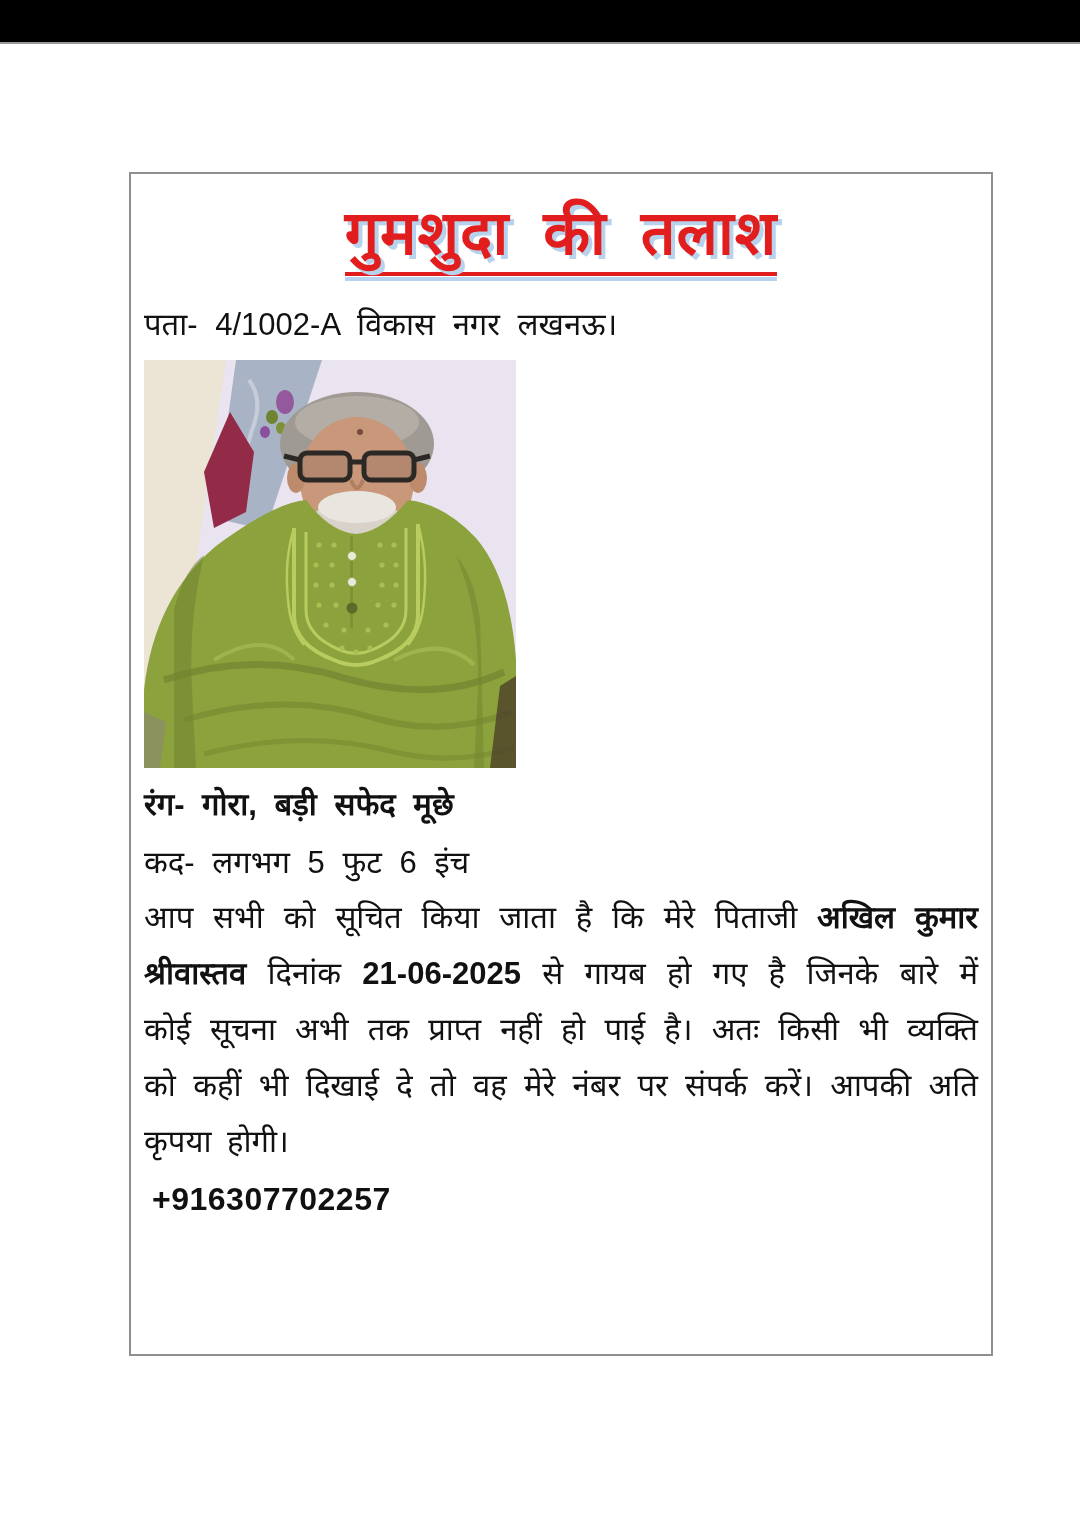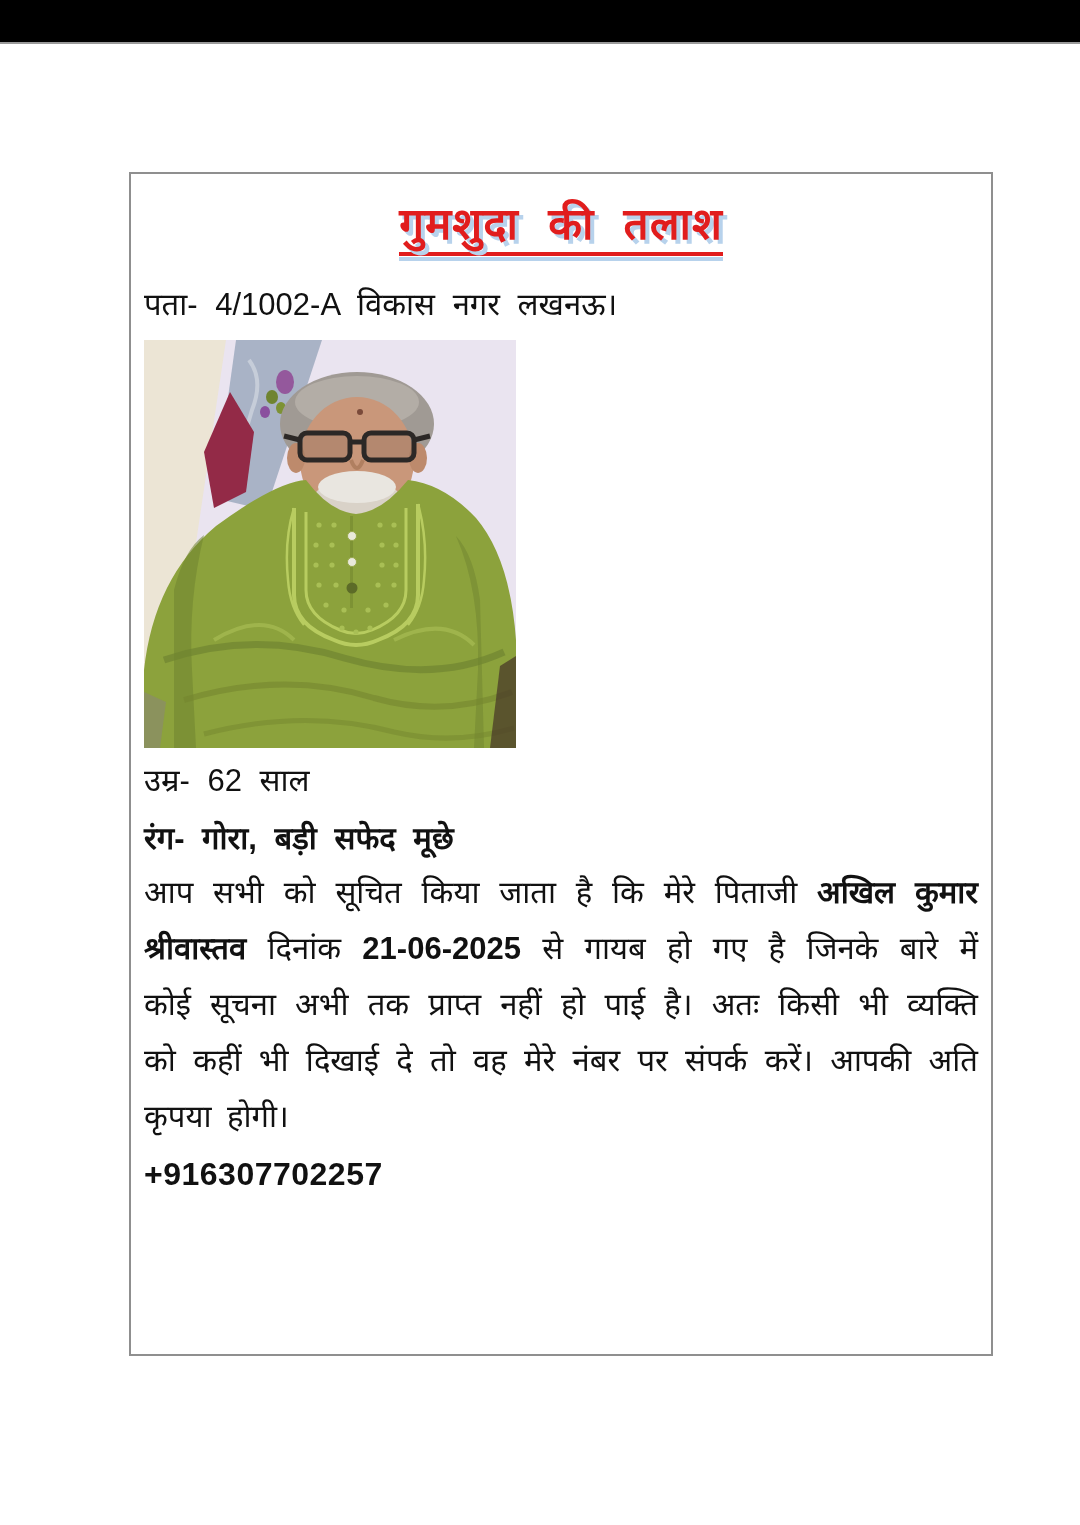--- a/index.html
+++ b/index.html
@@ -15,21 +15,21 @@
   }
   .poster-page {
     position:absolute; left:129px; top:172px; width:864px; height:1184px;
     background:#ffffff; border:2px solid #8f8f8f;
     padding:20px 13px 0 13px;
     font-size:31px; line-height:1.35;
   }
   .title-row { text-align:center; margin-top:4px; }
   .page-title {
     display:inline-block;
-    font-size:44px; font-weight:700; line-height:1.18;
+    font-size:61px; font-weight:700; line-height:1.18;
     color:#e11d1d;
     text-shadow:4px 4px 0 #b7d2ec;
     word-spacing:16px; letter-spacing:1px;
   }
   .page-title::after {
     content:""; display:block; height:4px; margin-top:2px;
     background:#e11d1d; box-shadow:0 5px 0 #b7d2ec;
   }
   .info-row { word-spacing:9px; white-space:nowrap; }
   .row-name { margin-top:20px; }
@@ -40,21 +40,21 @@
   .bold { font-weight:700; }
   .photo-figure {
     width:372px; height:408px; margin-top:14px; overflow:hidden;
     background:#eae4f0;
   }
   .photo-figure svg { display:block; }
   .notice-paragraph {
     margin-top:6px; text-align:justify; line-height:56px; word-spacing:7px;
   }
   .contact-row { margin-top:6px; word-spacing:8px; }
-  .phone-row { margin-top:8px; font-weight:700; font-size:32px; letter-spacing:0.5px; }
+  .phone-row { margin-top:8px; font-weight:700; font-size:32px; letter-spacing:0.5px;margin-left:8px; }
 </style>
 </head>
 <body>
 
 <div class="top-bar"></div>
 
 <div class="poster-page">
 
   <div class="title-row">
     <span class="page-title">गुमशुदा की तलाश</span>
@@ -151,30 +151,30 @@
         <circle cx="208" cy="196" r="4.5" fill="#e9e9da" stroke="#97a84a"></circle>
         <circle cx="208" cy="222" r="4.5" fill="#e9e9da" stroke="#97a84a"></circle>
         <circle cx="208" cy="248" r="5.5" fill="#5c6b28"></circle>
       </g>
 
       <polygon points="356,326 372,316 372,408 346,408" fill="#4a3a28" opacity="0.75"></polygon>
       <polygon points="0,352 22,362 16,408 0,408" fill="#8b8578" opacity="0.55"></polygon>
     </svg>
   </div>
 
-  <div class="info-row row-age">
-    <span>उम्र-</span>
-    <span>62 साल</span>
-  </div>
 
   <div class="info-row row-complexion">
     <span>रंग-</span>
     <span>गोरा, बड़ी सफेद मूछे</span>
   </div>
 
+  <div class="info-row row-height">
+    <span>कद-</span>
+    <span>लगभग 5 फुट 6 इंच</span>
+  </div>
 
   <div class="notice-paragraph">
     <span>आप सभी को सूचित किया जाता है कि मेरे पिताजी</span>
     <span class="bold">अखिल कुमार श्रीवास्तव</span>
     <span>दिनांक</span>
     <span class="bold">21-06-2025</span>
     <span>से गायब हो गए है जिनके बारे में कोई सूचना अभी तक प्राप्त नहीं हो पाई है। अतः किसी भी व्यक्ति को कहीं भी दिखाई दे तो वह मेरे नंबर पर संपर्क करें। आपकी अति कृपया होगी।</span>
   </div>
 
 

